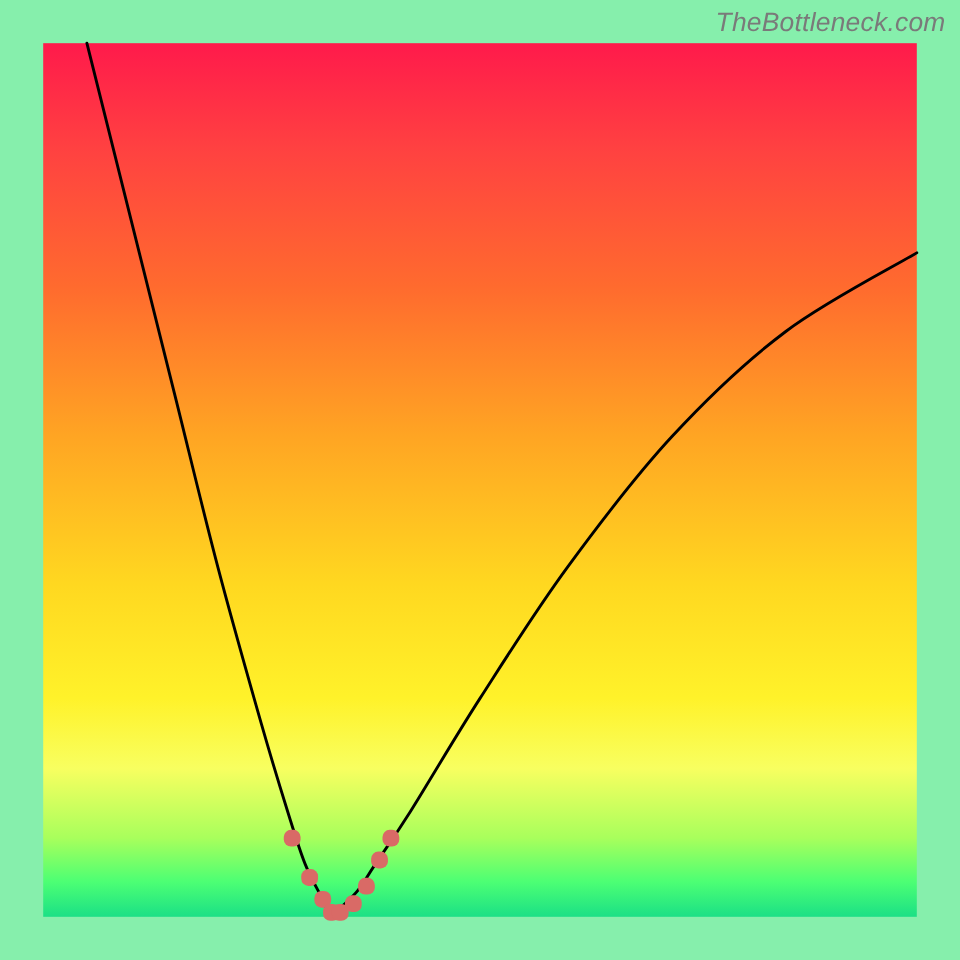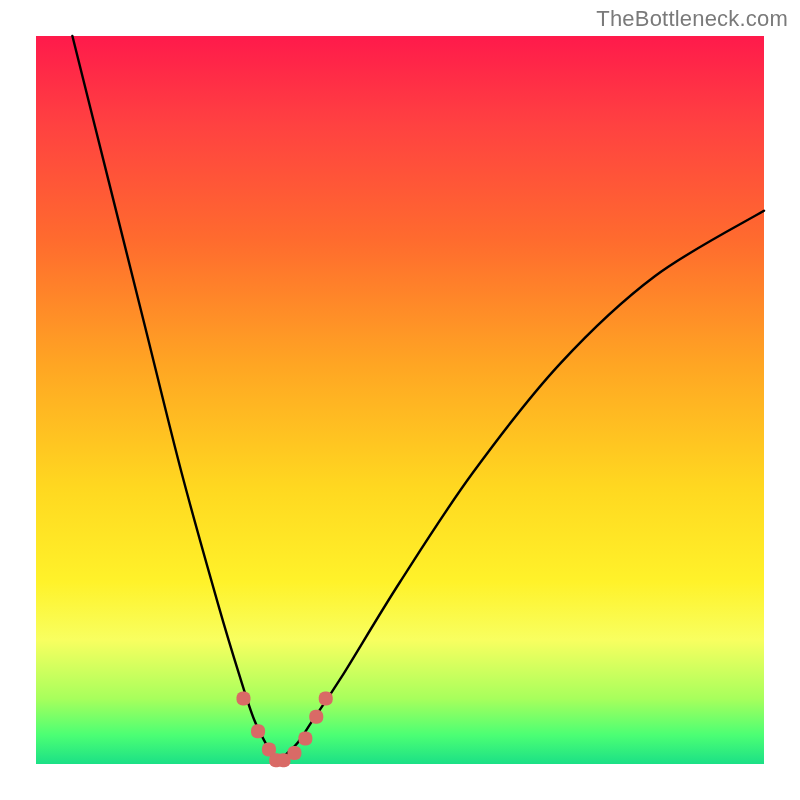--- a/index.html
+++ b/index.html
@@ -10,21 +10,22 @@
     background: #000;
     overflow: hidden;
     font-family: Arial, Helvetica, sans-serif;
   }
   .frame {
     position: absolute;
     left: 0;
     top: 0;
     width: 800px;
     height: 800px;
-    background: #ffffff;
+    background: #86efac;
+    font-style: italic;
   }
   .plot {
     position: absolute;
     left: 36px;
     top: 36px;
     width: 728px;
     height: 728px;
     
     background: linear-gradient(
       to bottom,

